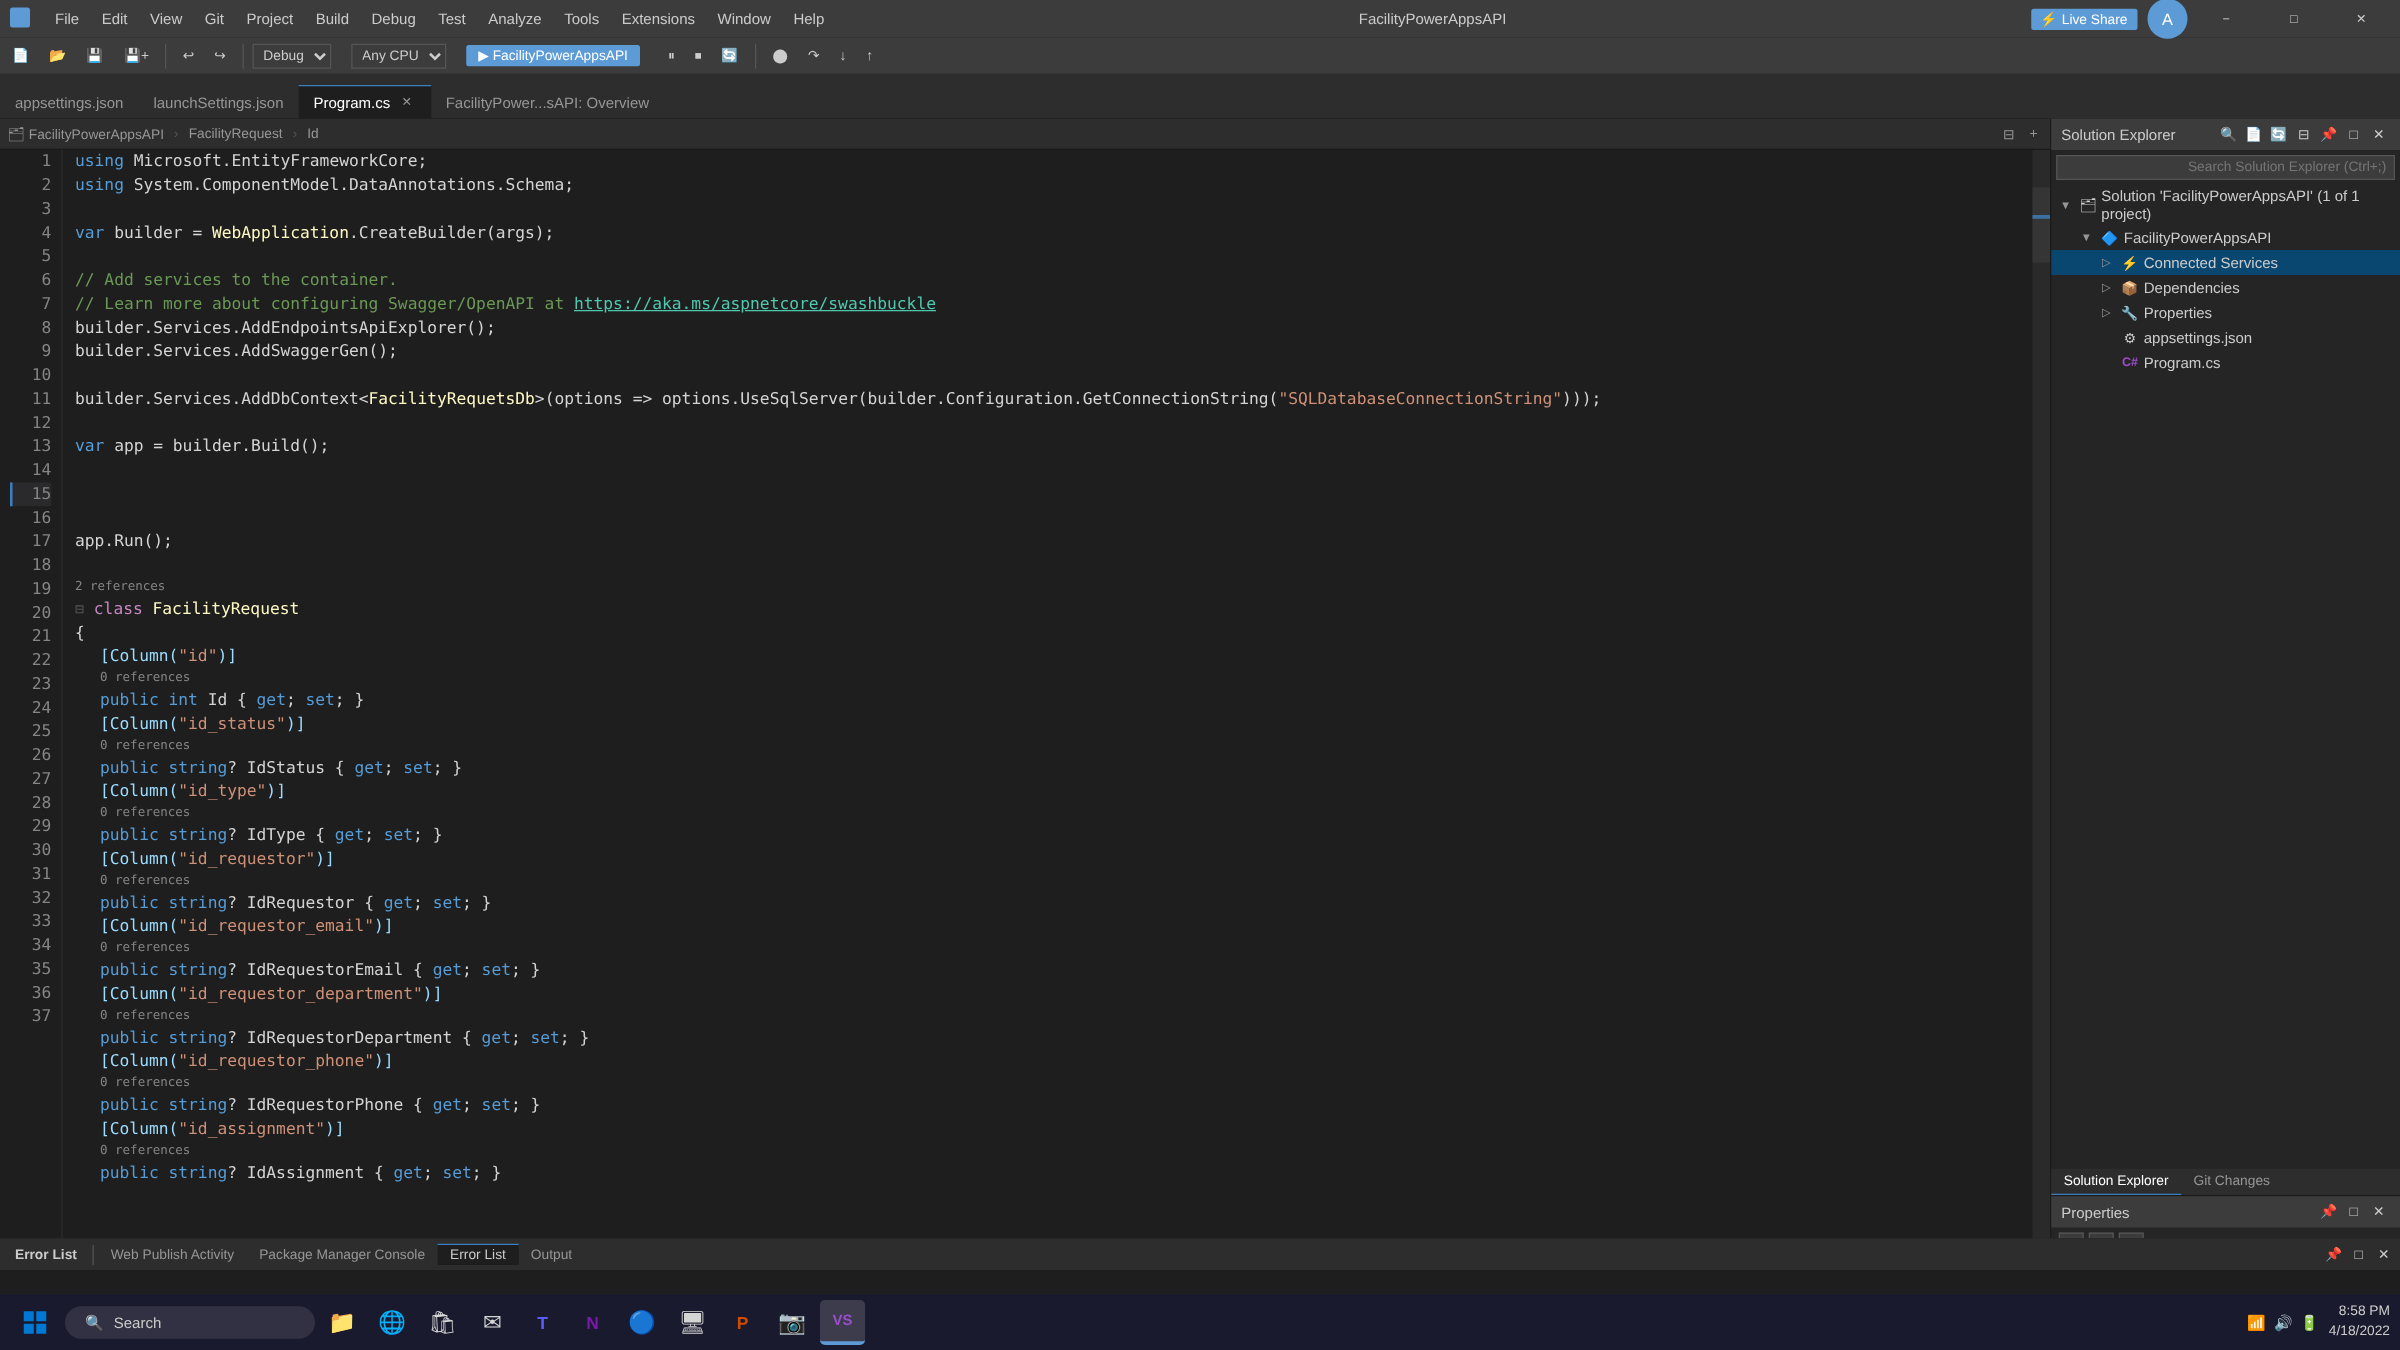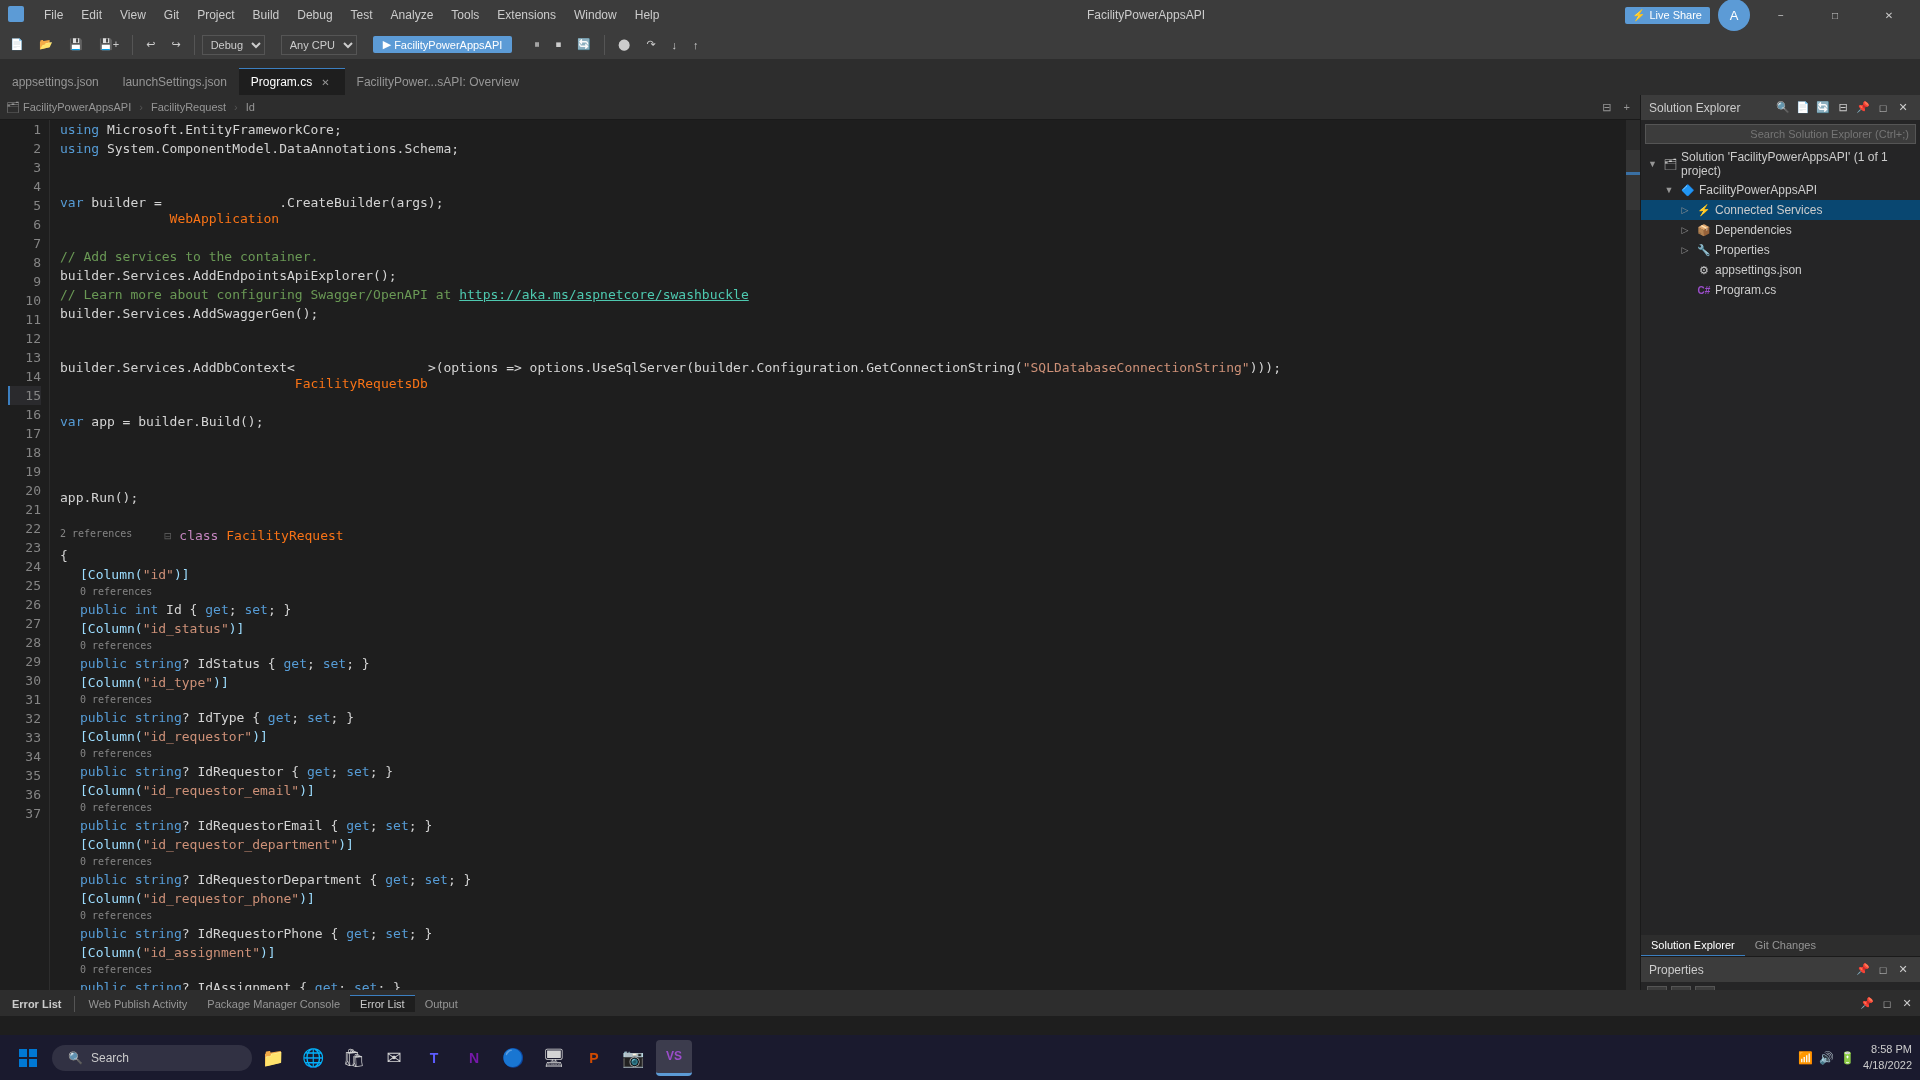--- a/index.html
+++ b/index.html
@@ -38,21 +38,21 @@
     .code-content { display: flex; flex: 1; overflow: hidden; }
     .line-numbers { width: 50px; background: #1e1e1e; padding: 0 8px; text-align: right; color: #858585; font-family: 'Consolas', monospace; font-size: 13px; line-height: 19px; user-select: none; border-right: 1px solid #2d2d2d; }
     .code-lines { flex: 1; overflow: auto; font-family: 'Consolas', monospace; font-size: 13px; line-height: 19px; padding: 0 10px; }
     .code-line { display: flex; align-items: center; min-height: 19px; white-space: pre; }
     .code-line.current { background: #2a2a2d; border-left: 2px solid #3c7fc0; }
 
     
     .kw { color: #569cd6; }
     .kw2 { color: #c586c0; }
     .str { color: #ce9178; }
-    .cls { color: #f97316; margin-top: 32px; }
+    .cls { color: #fef9c3; }
     .cmt { color: #6a9955; }
     .attr { color: #9cdcfe; }
     .link { color: #4ec9b0; text-decoration: underline; cursor: pointer; }
     .ref-hint { font-size: 10px; color: #858585; display: block; line-height: 16px; }
 
     
     .scrollbar-area { width: 14px; background: #1e1e1e; position: relative; }
 
     
     .solution-explorer { width: 280px; background: #252526; border-left: 1px solid #1a1a1a; display: flex; flex-direction: column; }
@@ -231,34 +231,34 @@
         <div style="line-height:19px">37</div>
       </div>
 
       <div class="code-lines">
         <div class="code-line"><span class="kw">using</span><span> Microsoft.EntityFrameworkCore;</span></div>
         <div class="code-line"><span class="kw">using</span><span> System.ComponentModel.DataAnnotations.Schema;</span></div>
         <div class="code-line">&nbsp;</div>
         <div class="code-line"><span class="kw">var</span><span> builder = </span><span class="cls">WebApplication</span><span>.CreateBuilder(args);</span></div>
         <div class="code-line">&nbsp;</div>
         <div class="code-line"><span class="cmt">// Add services to the container.</span></div>
+        <div class="code-line"><span class="cmt">// Learn more about configuring Swagger/OpenAPI at </span><span class="link">https://aka.ms/aspnetcore/swashbuckle</span></div>
         <div class="code-line"><span>builder.Services.AddEndpointsApiExplorer();</span></div>
-        <div class="code-line"><span class="cmt">// Learn more about configuring Swagger/OpenAPI at </span><span class="link">https://aka.ms/aspnetcore/swashbuckle</span></div>
         <div class="code-line"><span>builder.Services.AddSwaggerGen();</span></div>
         <div class="code-line">&nbsp;</div>
         <div class="code-line"><span>builder.Services.AddDbContext&lt;</span><span class="cls">FacilityRequetsDb</span><span>&gt;(options =&gt; options.UseSqlServer(builder.Configuration.GetConnectionString(</span><span class="str">"SQLDatabaseConnectionString"</span><span>)));</span></div>
         <div class="code-line">&nbsp;</div>
         <div class="code-line"><span class="kw">var</span><span> app = builder.Build();</span></div>
         <div class="code-line">&nbsp;</div>
         <div class="code-line">&nbsp;</div>
         <div class="code-line">&nbsp;</div>
         <div class="code-line"><span>app.Run();</span></div>
         <div class="code-line">&nbsp;</div>
         <div class="code-line">
-          <span style="display:inline-flex;gap:32px;">
+          <span style="display:inline-flex;flex-direction:column;">
             <span class="ref-hint">2 references</span>
             <span><span style="font-size:12px;color:#555;">⊟</span> <span class="kw2">class</span><span> </span><span class="cls">FacilityRequest</span></span>
           </span>
         </div>
         <div class="code-line"><span>{</span></div>
         <div class="code-line"><span style="margin-left:20px;"><span class="attr">[Column(</span><span class="str">"id"</span><span class="attr">)]</span></span></div>
         <div class="code-line">
           <span style="display:inline-flex;flex-direction:column;margin-left:20px;">
             <span class="ref-hint">0 references</span>
             <span><span class="kw">public</span><span> </span><span class="kw">int</span><span> Id { </span><span class="kw">get</span><span>; </span><span class="kw">set</span><span>; }</span></span>

